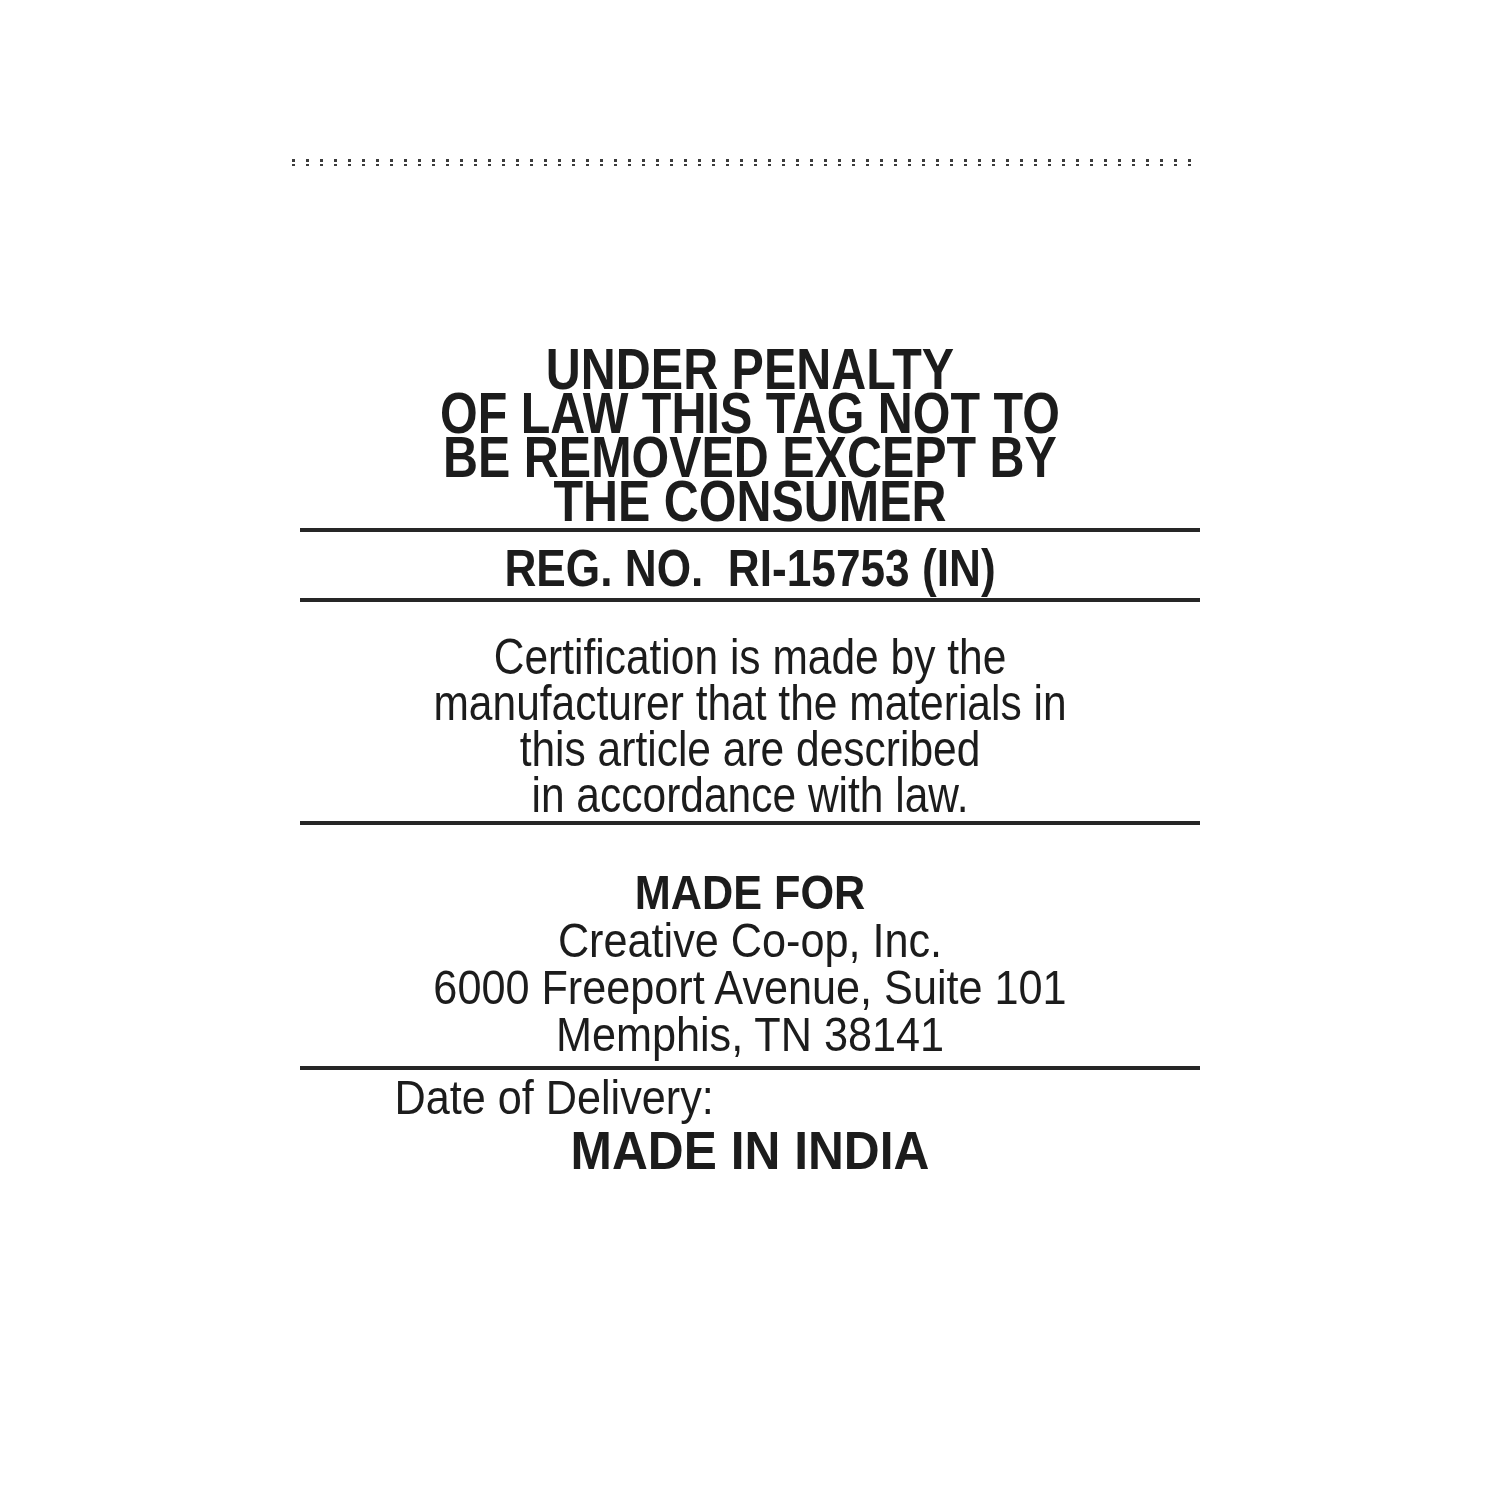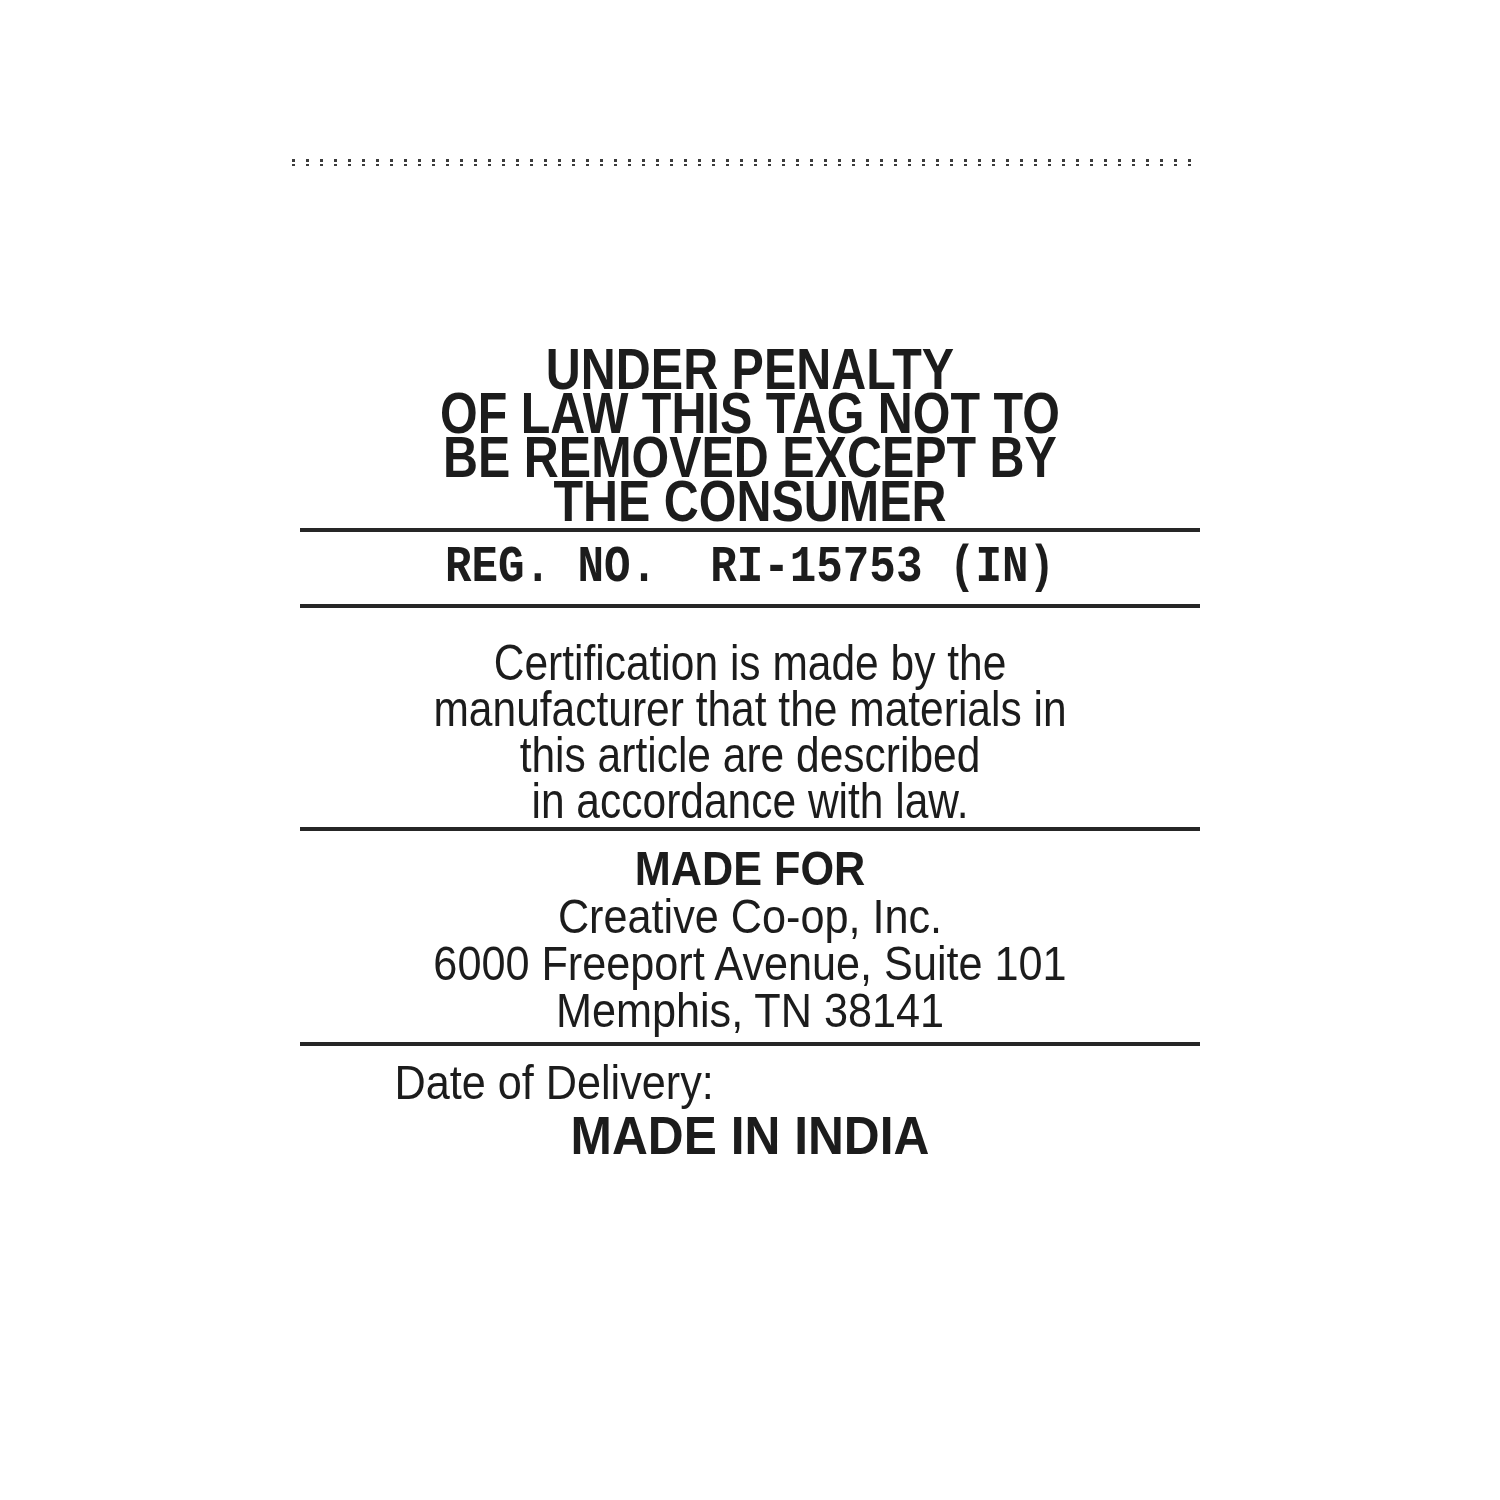--- a/index.html
+++ b/index.html
@@ -26,31 +26,31 @@
   .sec{ text-align:center; border-bottom:4px solid var(--line); }
 
   .sec1{ padding-top:347px; padding-bottom:5px; }
   .hline{ font-weight:bold; font-size:57px; line-height:44px; transform:scaleX(0.85); }
 
   .sec2{ padding-top:14px; padding-bottom:8px; }
   .l-material{ font-weight:bold; font-size:56px; line-height:48px; transform:scaleX(0.88); }
   .l-consisting{ font-size:52px; line-height:48px; transform:scaleX(0.90); }
   .l-fiber{ font-weight:bold; font-size:54px; line-height:50px; margin-top:8px; transform:scaleX(0.95); }
 
-  .sec3{ padding-top:12px; padding-bottom:12px;font-family:Liberation Mono, monospace; }
+  .sec3{ padding-top:12px; padding-bottom:6px; }
   .l-reg{ font-weight:bold; font-size:52px; line-height:48px; transform:scaleX(0.85); }
 
   .sec4{ padding-top:32px; padding-bottom:3px; }
   .l-cert{ font-size:50px; line-height:46px; transform:scaleX(0.85); }
 
-  .sec5{ padding-top:14px; padding-bottom:8px; }
+  .sec5{ padding-top:14px; padding-bottom:8px;margin-top:30px; }
   .l-madefor{ font-weight:bold; font-size:48px; line-height:48px; transform:scaleX(0.90); }
   .l-addr{ font-size:48px; line-height:47px; transform:scaleX(0.90); }
 
-  .sec6{ padding-top:13px; border-bottom:none; }
+  .sec6{ padding-top:4px; border-bottom:none; }
   .l-date{ font-size:48px; line-height:48px; text-align:left; padding-left:105px;
            transform:scaleX(0.90); transform-origin:left center; }
   .l-origin{ font-weight:bold; font-size:54px; line-height:56px; transform:scaleX(0.92); }
 </style>
 </head>
 <body>
 
 <div class="page">
 
   <div class="perforation"></div>

